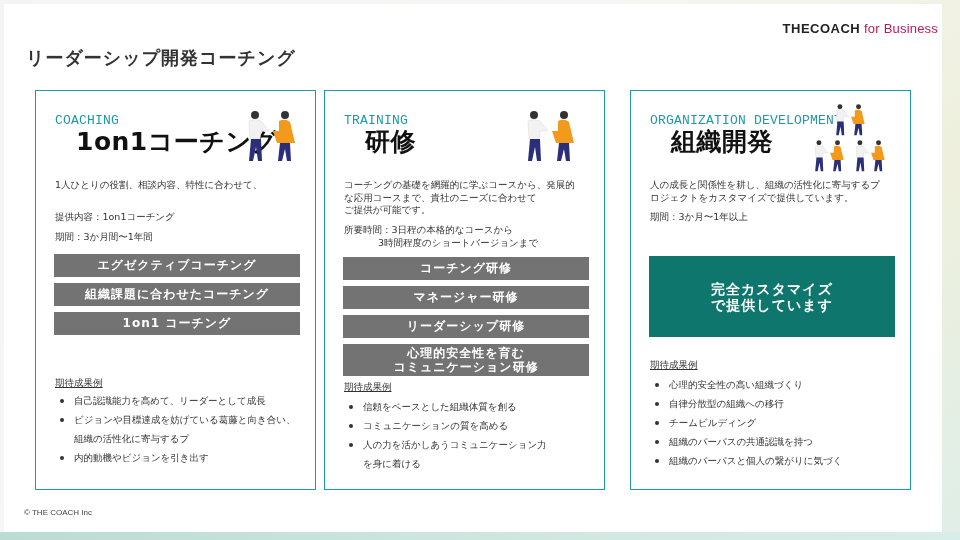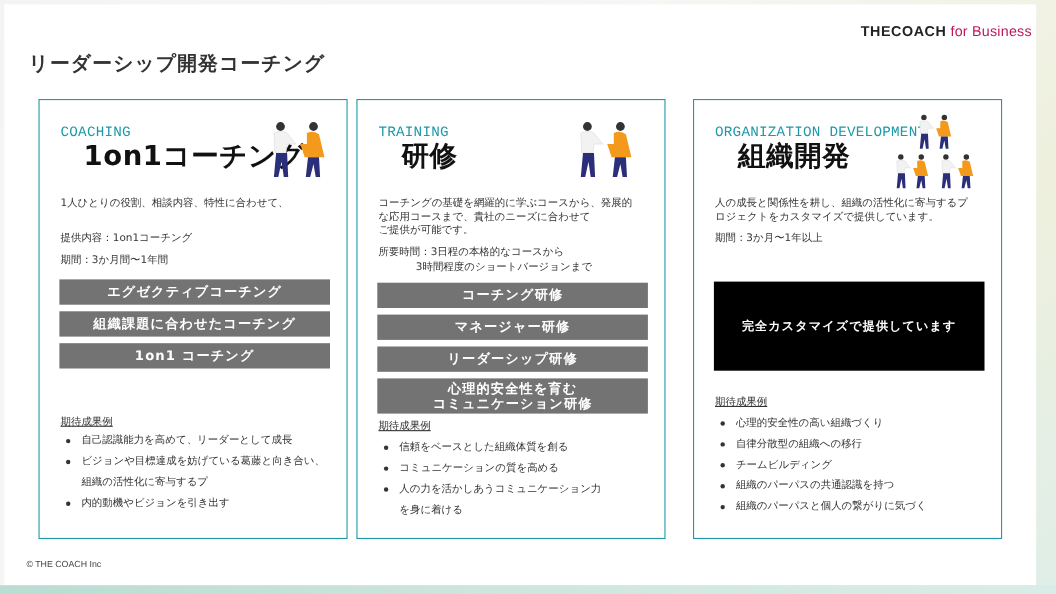--- a/index.html
+++ b/index.html
@@ -51,22 +51,22 @@
   .btn-stack { position: absolute; left: 18px; width: 246px; }
   .svc-btn {
     width: 246px; height: 23px; margin-bottom: 6px;
     background: #737373; color: #fff; font-weight: bold; font-size: 12px;
     display: flex; align-items: center; justify-content: center; letter-spacing: 1px;
     cursor: pointer;
   }
   .svc-btn.tall { height: 32px; flex-direction: column; line-height: 14px; }
   .custom-block {
     position: absolute; left: 18px; top: 165px; width: 246px; height: 81px;
-    background: #000000; color: #fff; font-weight: bold; font-size: 11px;
-    display: flex; flex-direction: row; align-items: center; justify-content: center;
+    background: #0f766e; color: #fff; font-weight: bold; font-size: 14px;
+    display: flex; flex-direction: column; align-items: center; justify-content: center;
     line-height: 16px; letter-spacing: 1px;
   }
   .results-head {
     position: absolute; left: 19px; font-size: 9.5px; color: #333; text-decoration: underline;
   }
   .results-list { position: absolute; left: 22px; list-style: none; font-size: 9.5px; color: #333; }
   .results-list li { position: relative; padding-left: 16px; line-height: 19px; }
   .results-list li::before {
     content: ""; position: absolute; left: 2px; top: 8px; width: 4px; height: 4px;
     border-radius: 50%; background: #333;

